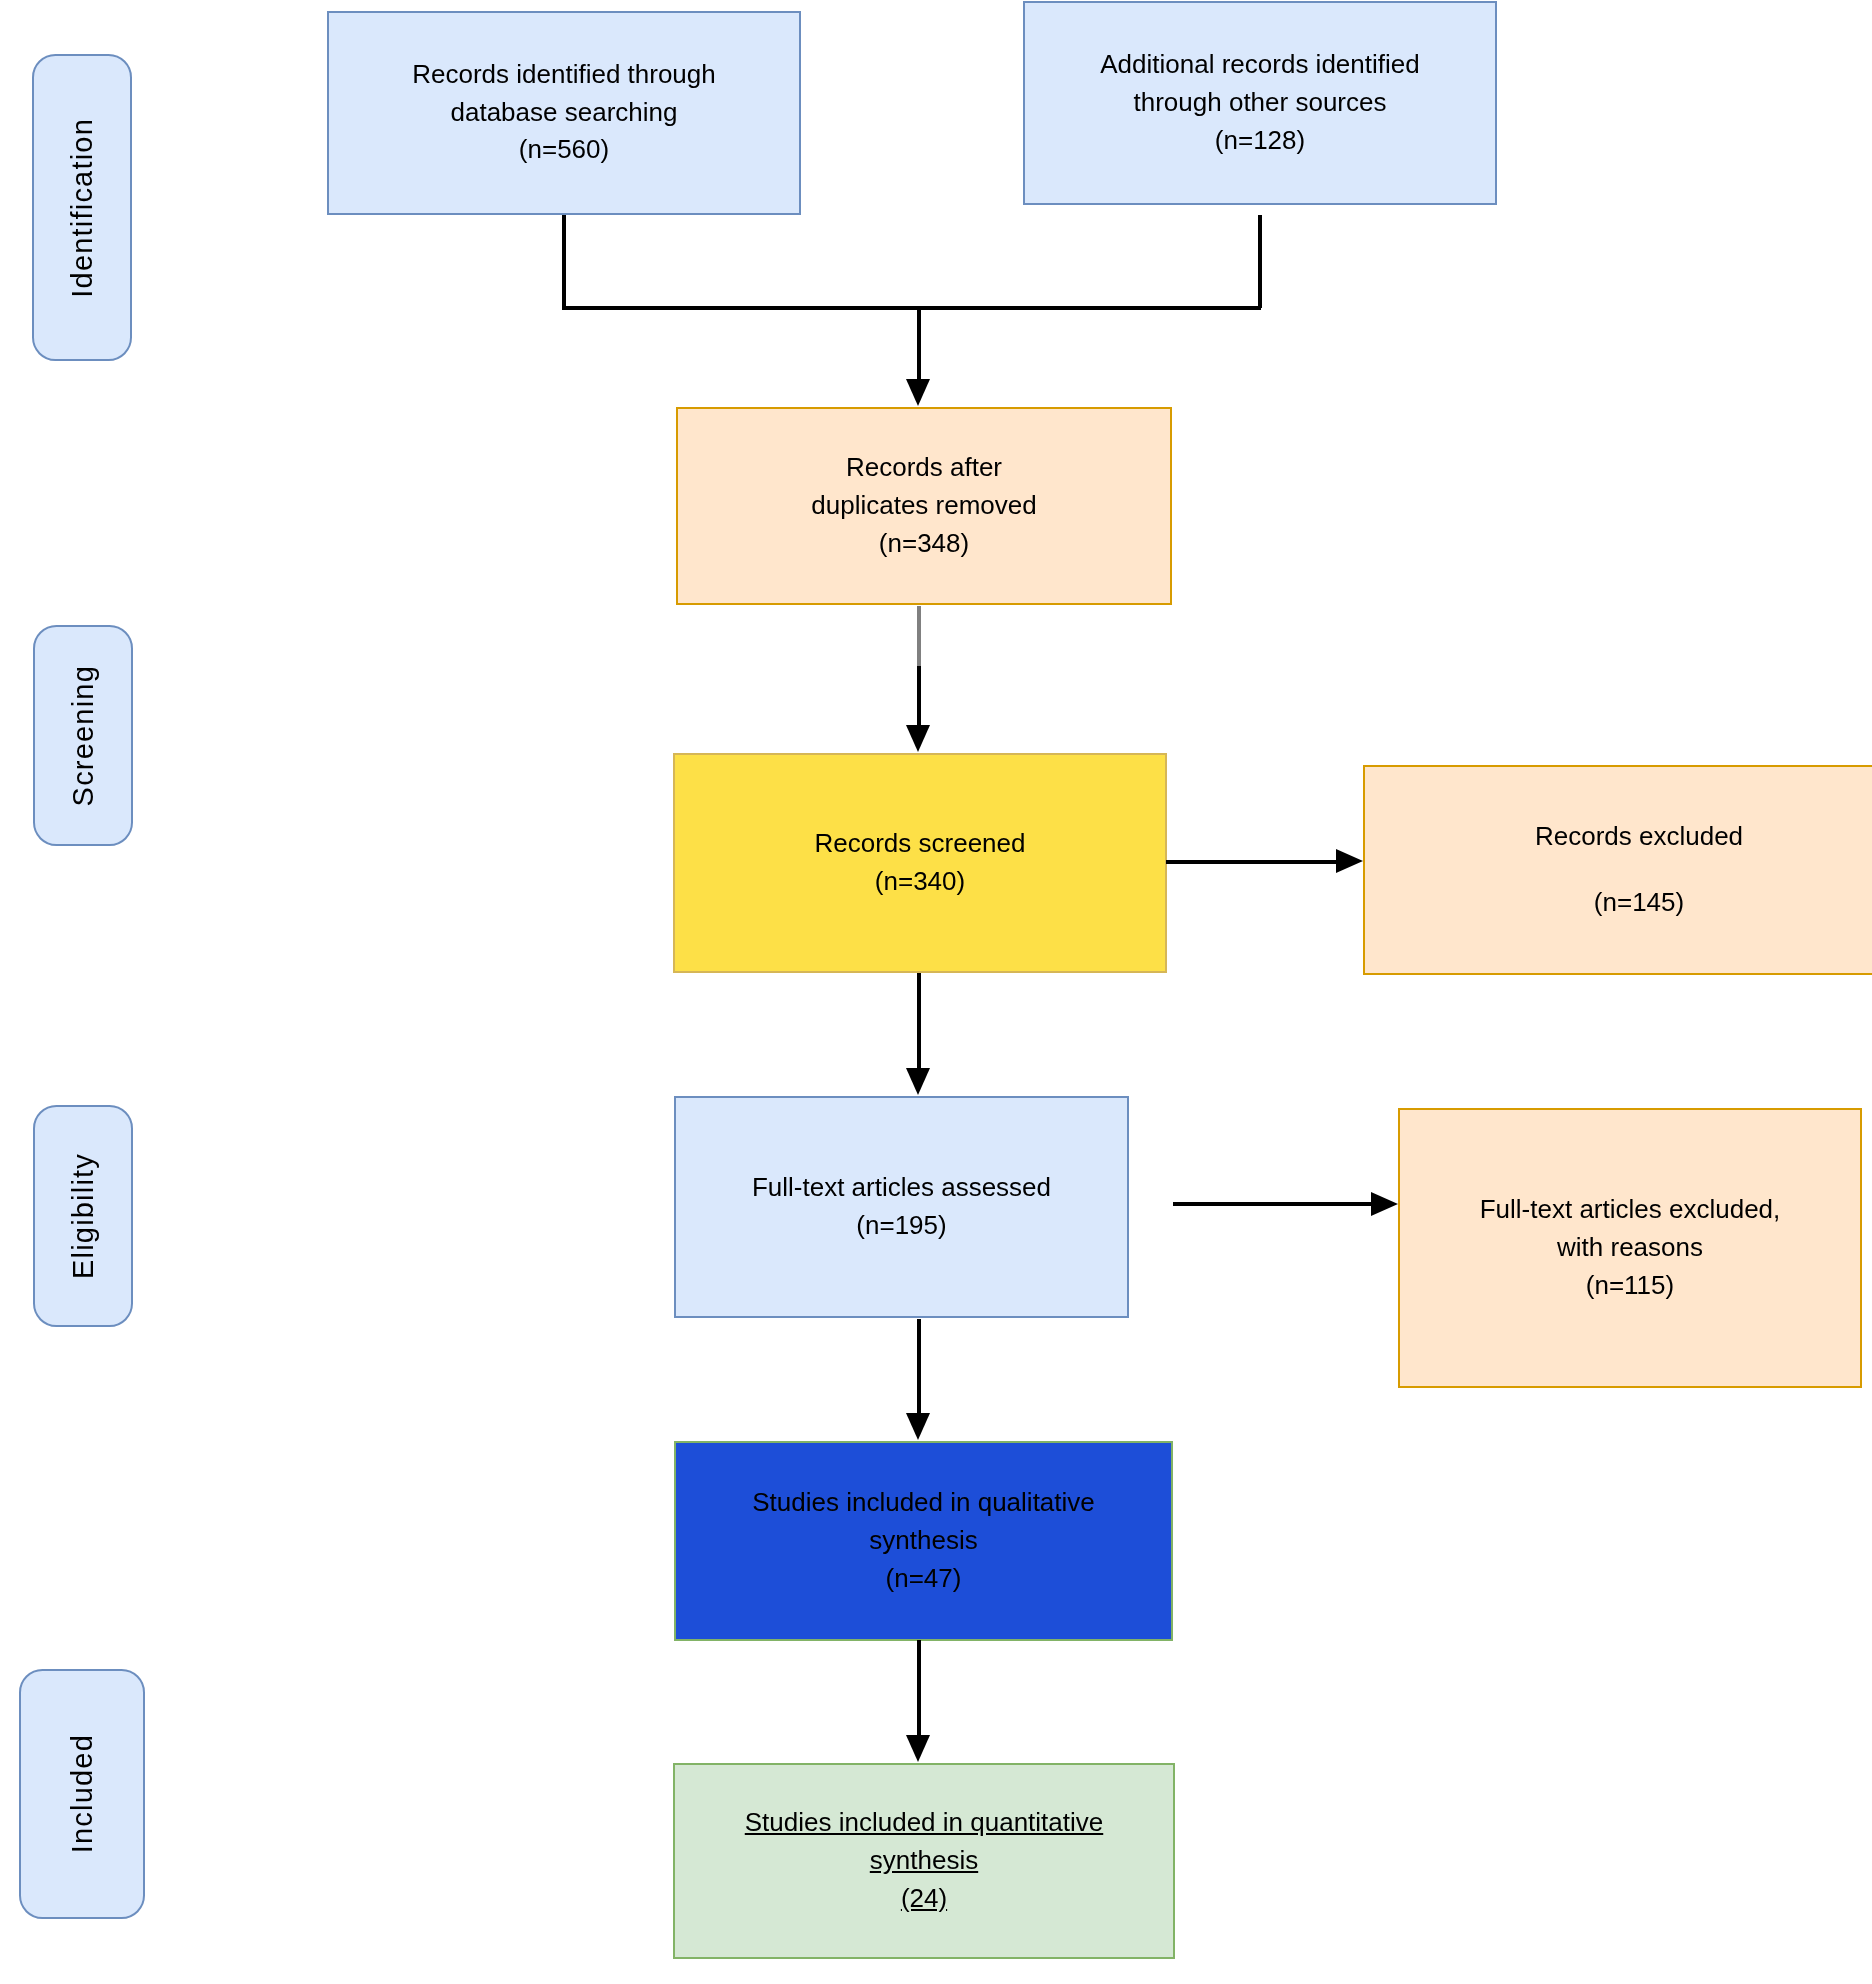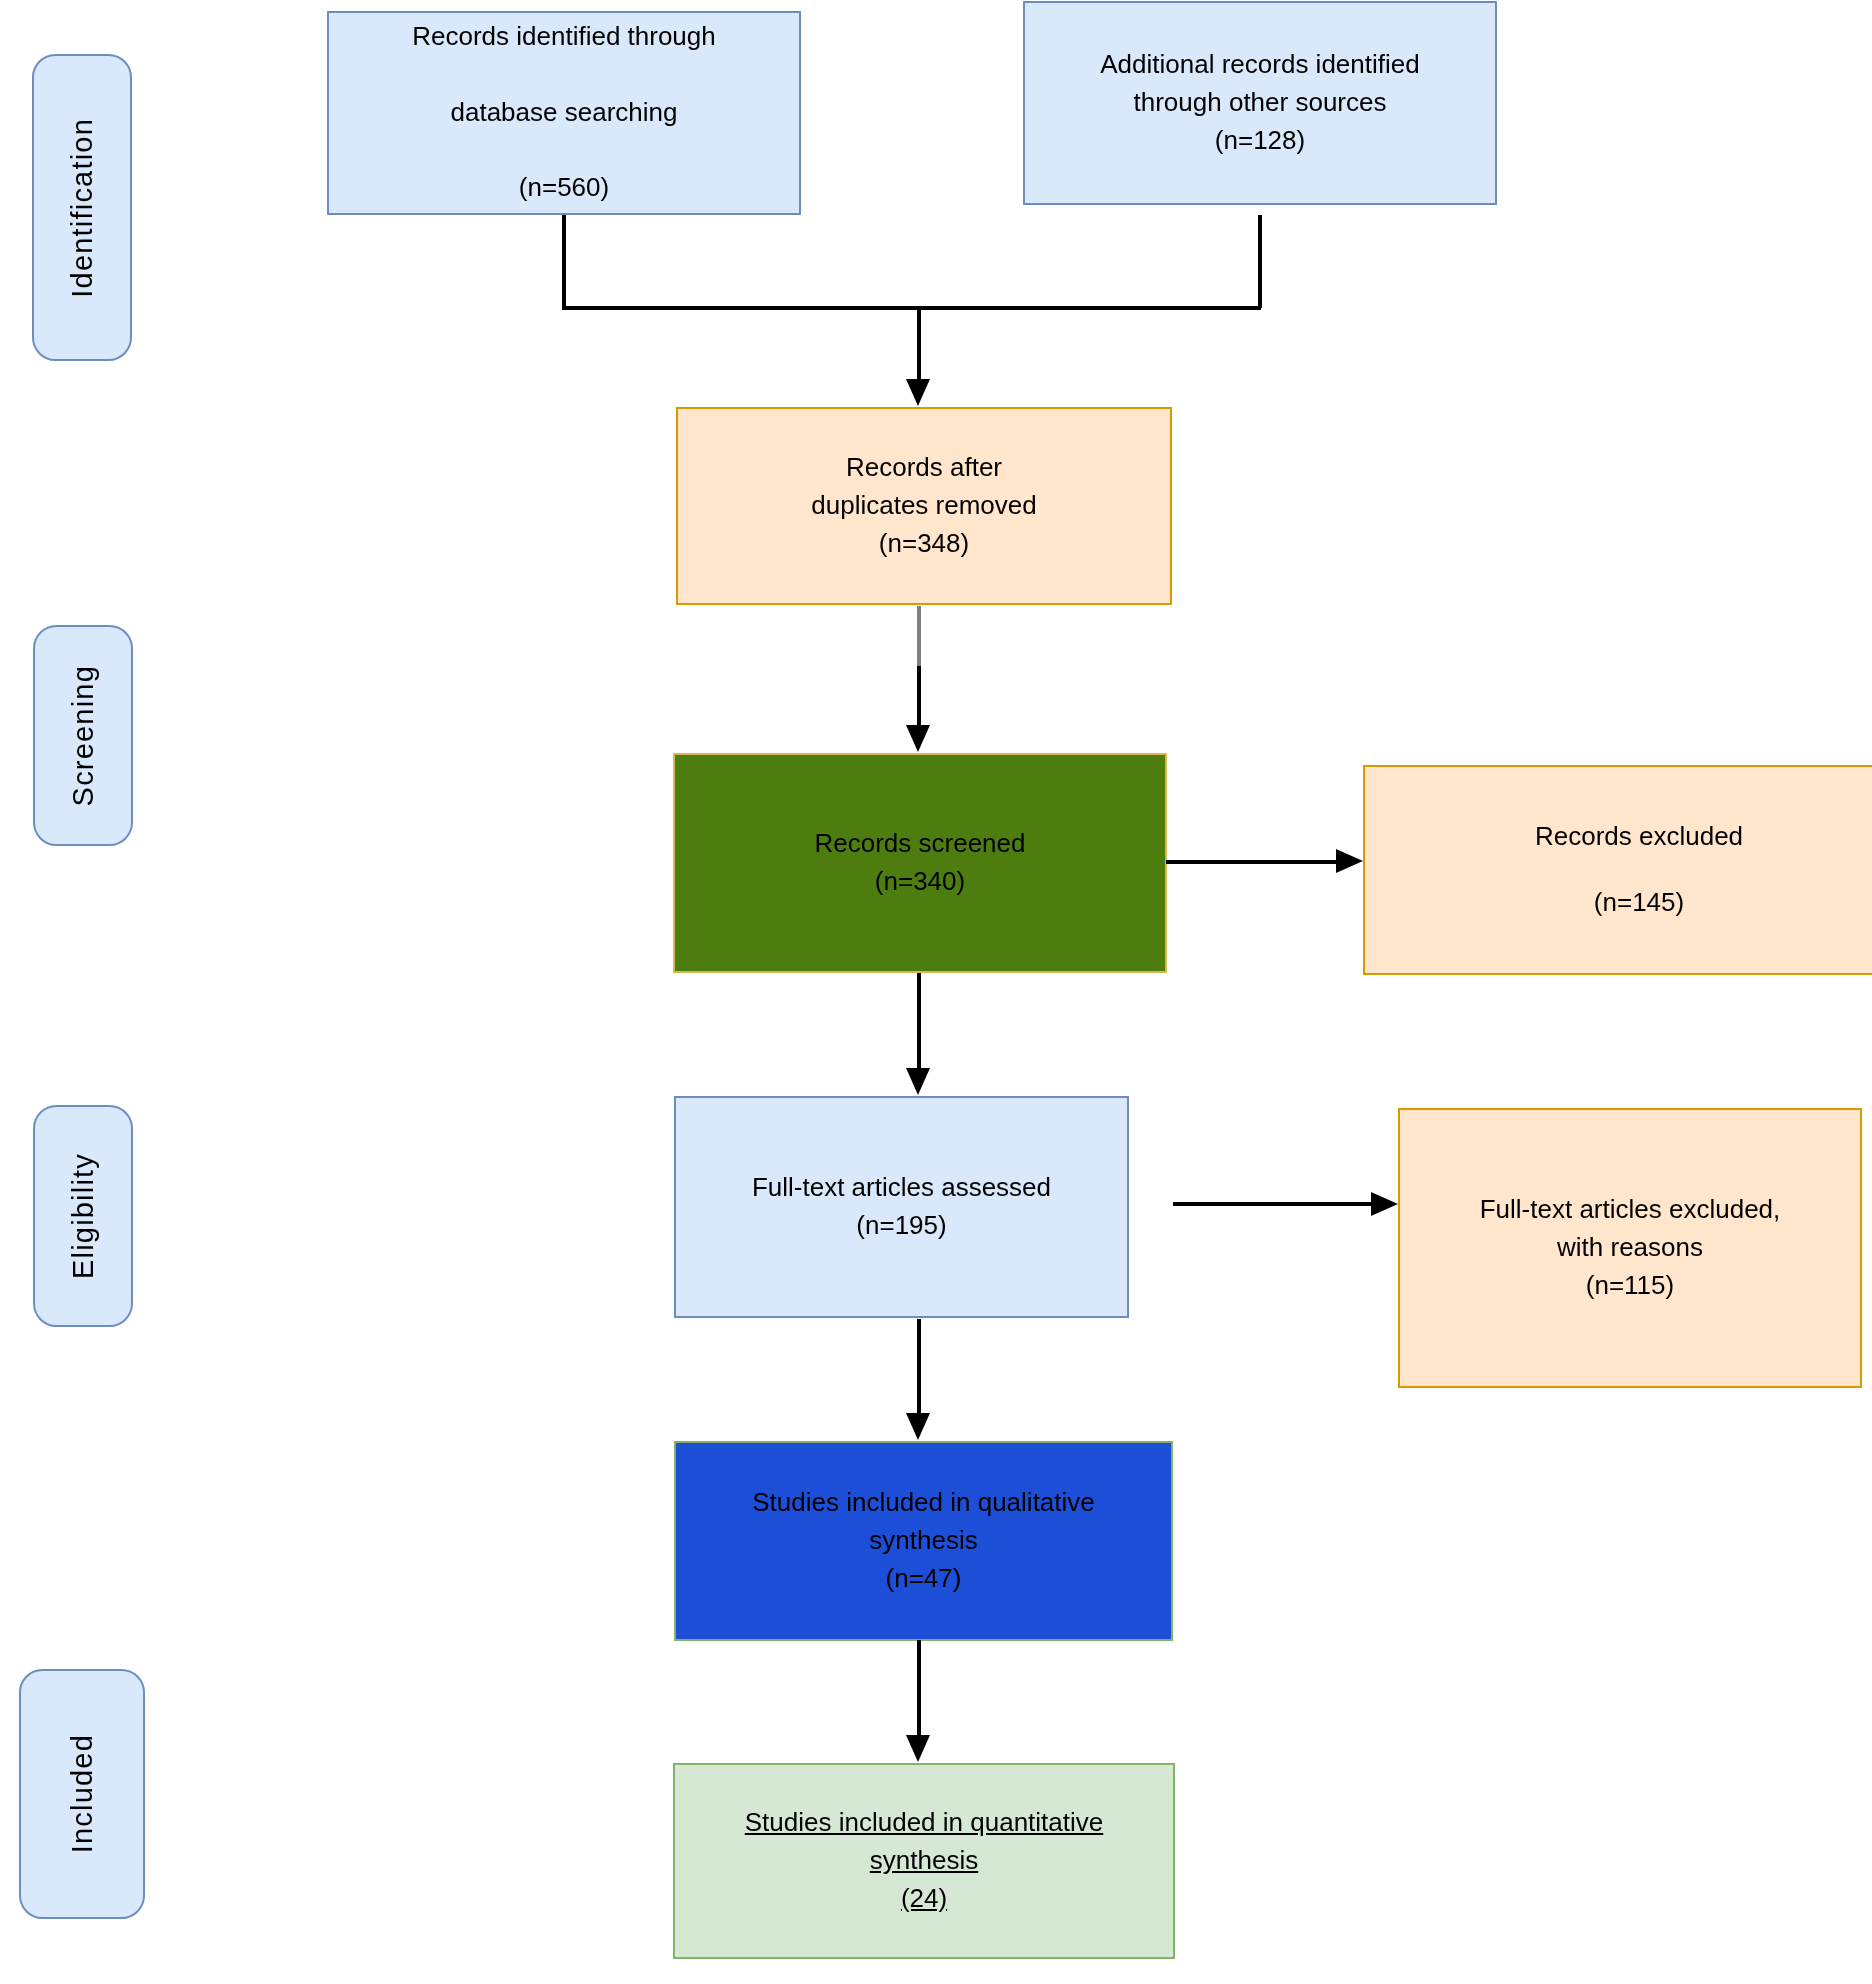--- a/index.html
+++ b/index.html
@@ -82,21 +82,21 @@
   </div>
 
   <div class="stage" style="left: 33px; top: 1105px; width: 100px; height: 222px; background-color: rgb(218, 232, 252); border-color: rgb(108, 142, 191);">
     <span class="vtext">Eligibility</span>
   </div>
 
   <div class="stage" style="left: 19px; top: 1669px; width: 126px; height: 250px; background-color: rgb(218, 232, 252); border-color: rgb(108, 142, 191);">
     <span class="vtext">Included</span>
   </div>
 
-  <div class="box" style="left: 327px; top: 10.5px; width: 474px; height: 204px; background-color: rgb(218, 232, 252); border-color: rgb(108, 142, 191); justify-content: space-between;">
+  <div class="box" style="left: 327px; top: 10.5px; width: 474px; height: 204px; background-color: rgb(218, 232, 252); border-color: rgb(108, 142, 191);">
     <span class="line">Records identified through</span>
     <span class="line">database searching</span>
     <span class="line">(n=560)</span>
   </div>
 
   <div class="box" style="left: 1023px; top: 1px; width: 474px; height: 204px; background-color: rgb(218, 232, 252); border-color: rgb(108, 142, 191);">
     <span class="line">Additional records identified</span>
     <span class="line">through other sources</span>
     <span class="line">(n=128)</span>
   </div>
@@ -110,21 +110,21 @@
   <div class="box" style="left: 676px; top: 407px; width: 496px; height: 198px; background-color: rgb(255, 230, 204); border-color: rgb(215, 155, 0);">
     <span class="line">Records after</span>
     <span class="line">duplicates removed</span>
     <span class="line">(n=348)</span>
   </div>
 
   <div class="vline gray" style="left:917px; top:606px; height:60px;"></div>
   <div class="vline" style="left:917px; top:666px; height:61px;"></div>
   <div class="ah-down" style="left:906px; top:725px;"></div>
 
-  <div class="box" style="left: 673px; top: 753px; width: 494px; height: 220px; background-color: #4d7c0f; border-color: rgb(214, 182, 86);">
+  <div class="box" style="left: 673px; top: 753px; width: 494px; height: 220px; background-color: #fde047; border-color: rgb(214, 182, 86);">
     <span class="line">Records screened</span>
     <span class="line">(n=340)</span>
   </div>
 
   <div class="hline" style="left:1166px; top:860px; width:170px;"></div>
   <div class="ah-right" style="left:1336px; top:849px;"></div>
 
   <div class="box" style="left: 1363px; top: 765px; width: 552px; height: 210px; background-color: rgb(255, 230, 204); border-color: rgb(215, 155, 0); gap: 28px;">
     <span class="line">Records excluded</span>
     <span class="line">(n=145)</span>

